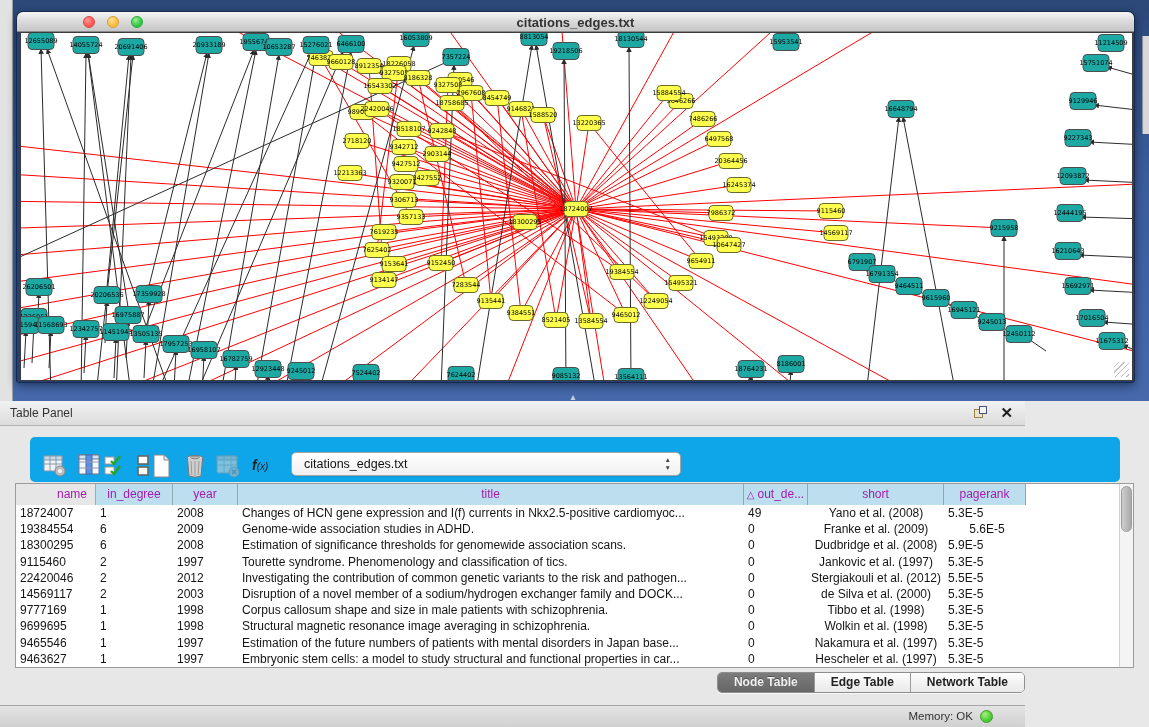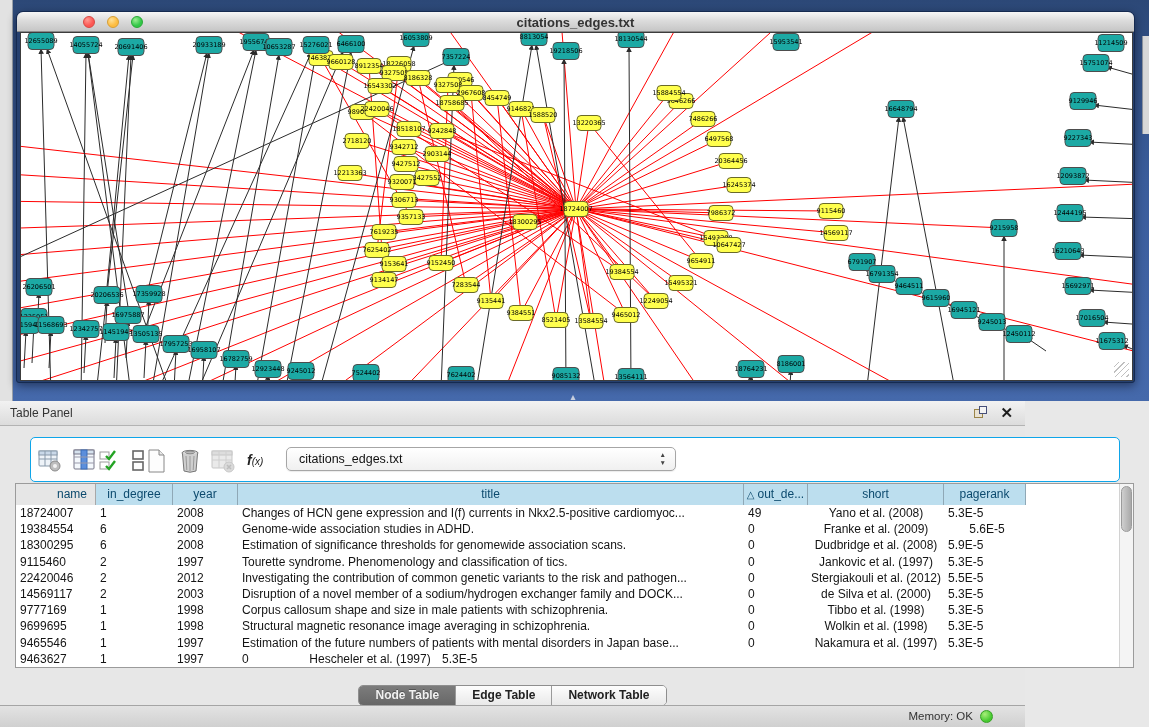--- a/index.html
+++ b/index.html
@@ -42,51 +42,51 @@
   .table-panel { position:absolute; left:0; top:401px; width:1025px; height:326px; background:#e7e7e7; }
   .tp-header { position:absolute; left:0; top:0; width:100%; height:25px;
                background:linear-gradient(180deg,#f2f2f2,#dcdcdc); border-bottom:1px solid #b3b3b3; }
   .tp-title { position:absolute; left:10px; top:5px; font-size:12px; color:#333; }
   .tp-float { position:absolute; right:36px; top:5px; width:15px; height:15px; }
   .tp-float .sq1 { position:absolute; left:0; top:3px; width:9px; height:9px; border:1.5px solid #9a8449; background:#e9e2d2; }
   .tp-float .sq2 { position:absolute; left:5px; top:0; width:8px; height:8px; border:1.5px solid #47507a; background:#f4f4f4; }
   .tp-close { position:absolute; right:12px; top:3px; font-size:15px; font-weight:bold; color:#1c1c1c; line-height:18px; }
 
   .toolbar-card { position:absolute; left:30px; top:36px; width:1090px; height:45px;
-                  background:#ffffff; border:1px solid #0ea5e9; border-radius:5px; }
+                  background:#0ea5e9; border:6px solid #0ea5e9; border-radius:5px; }
   .tb-icon { position:absolute; top:10px; width:26px; height:26px; }
   .tb-icon svg { display:block; }
   .fx-label { font-size:14px; font-style:italic; font-weight:bold; color:#222; top:14px !important; }
   .fx-label .small { font-size:10px; font-weight:normal; }
 
   .table-select { position:absolute; left:255px; top:9px; width:390px; height:24px;
                   background:linear-gradient(180deg,#ffffff,#f0f0f0); border:1px solid #a6a6a6;
                   border-radius:5px; box-shadow:0 1px 1px rgba(0,0,0,.08); }
   .table-select .val { position:absolute; left:12px; top:4px; font-size:12.5px; color:#111; }
   .table-select .spin { position:absolute; right:9px; top:3px; font-size:6.5px; color:#444; line-height:8px; text-align:center; }
 
   .table-wrap { position:absolute; left:15px; top:82px; width:1119px; height:185px;
                 background:#ffffff; border:1px solid #9b9b9b; }
   .thead { position:absolute; left:0; top:0; right:14px; height:21px; display:flex;
            border-bottom:1px solid #8f8f8f; background:#bcdeee; }
-  .th { height:21px; font-size:12px; color:#0c4a6e; line-height:20px; text-align:center;
+  .th { height:21px; font-size:12px; color:#a21caf; line-height:20px; text-align:center;
         background:#bcdeee; border-right:1px solid #8fa8b6; overflow:hidden; white-space:nowrap; flex:0 0 auto; }
   .th.gray { background:#e6e6e6; border-right:1px solid #a8a8a8; text-align:right; padding-right:8px; }
   .th.filler { background:#ffffff; border-right:none; flex:1 1 auto; }
   .sort-tri { font-size:10px; margin-right:3px; }
   .tbody { position:absolute; left:0; top:21px; right:14px; bottom:0; overflow:hidden; }
   .tr { display:flex; height:16.2px; }
   .td { font-size:12px; color:#141414; line-height:16px; padding-left:4px; white-space:nowrap;
         overflow:hidden; flex:0 0 auto; }
   .td.center { text-align:center; padding-left:0; }
   .vscroll { position:absolute; right:0; top:0; width:14px; bottom:0; background:#f4f4f4; border-left:1px solid #d2d2d2; }
   .vthumb { position:absolute; left:1px; top:2px; width:11px; height:46px; border-radius:6px;
             background:linear-gradient(90deg,#cfcfcf,#a9a9a9); border:1px solid #9b9b9b; }
 
-  .tabs-row { position:absolute; left:0; top:284px; width:100%; height:22px; display:flex; justify-content:center; }
+  .tabs-row { position:absolute; left:0; top:271px; width:100%; height:22px; display:flex; justify-content:flex-end; }
   .seg { display:flex; height:21px; border:1px solid #8e8e8e; border-radius:5px; overflow:hidden;
          box-shadow:0 1px 0 rgba(255,255,255,.7); }
   .seg-btn { height:100%; padding:0 16px; font-size:12px; font-weight:bold; color:#222; line-height:19px;
              background:linear-gradient(180deg,#fdfdfd,#e9e9e9); border-right:1px solid #9a9a9a; }
   .seg-btn:last-child { border-right:none; }
   .seg-btn.selected { background:linear-gradient(180deg,#7c7c7c,#676767); color:#f1f1f1; text-shadow:0 -1px 0 rgba(0,0,0,.3); }
 
   .status-bar { position:absolute; left:0; top:304px; width:100%; height:22px;
                 background:linear-gradient(180deg,#e3e3e3,#d0d0d0); border-top:1px solid #a5a5a5; }
   .mem-label { position:absolute; right:52px; top:4px; font-size:11.5px; color:#333; }
@@ -900,20 +900,21 @@
             <div class="td" style="width: 65px;">1997</div>
             <div class="td" style="width: 506px;">Estimation of the future numbers of patients with mental disorders in Japan base...</div>
             <div class="td" style="width: 64px;">0</div>
             <div class="td center" style="width: 136px;">Nakamura et al. (1997)</div>
             <div class="td" style="width: 82px;">5.3E-5</div>
           </div>
           <div class="tr">
             <div class="td" style="width: 80px;">9463627</div>
             <div class="td" style="width: 77px;">1</div>
             <div class="td" style="width: 65px;">1997</div>
+            <div class="td" style="width: 506px;">Embryonic stem cells: a model to study structural and functional properties in car...</div>
             <div class="td" style="width: 64px;">0</div>
             <div class="td center" style="width: 136px;">Hescheler et al. (1997)</div>
             <div class="td" style="width: 82px;">5.3E-5</div>
           </div>
         </div>
       <div class="vscroll">
         <div class="vthumb"></div>
       </div>
     </div>
 

